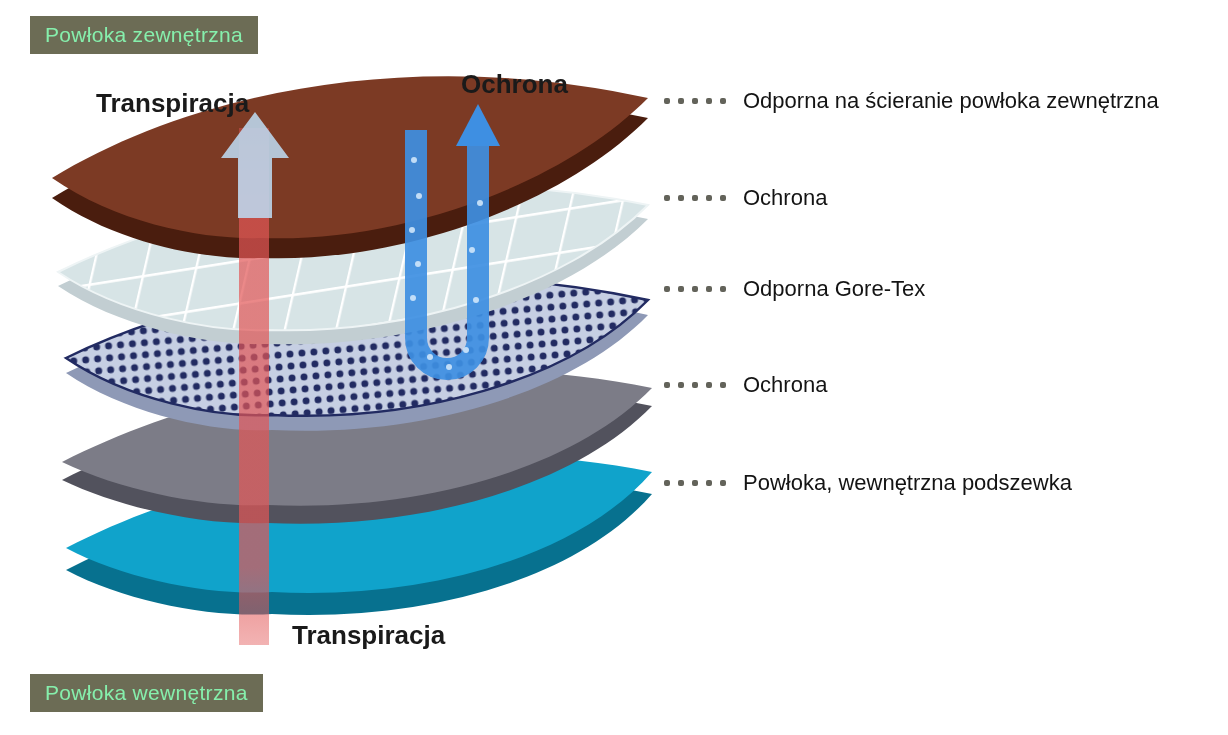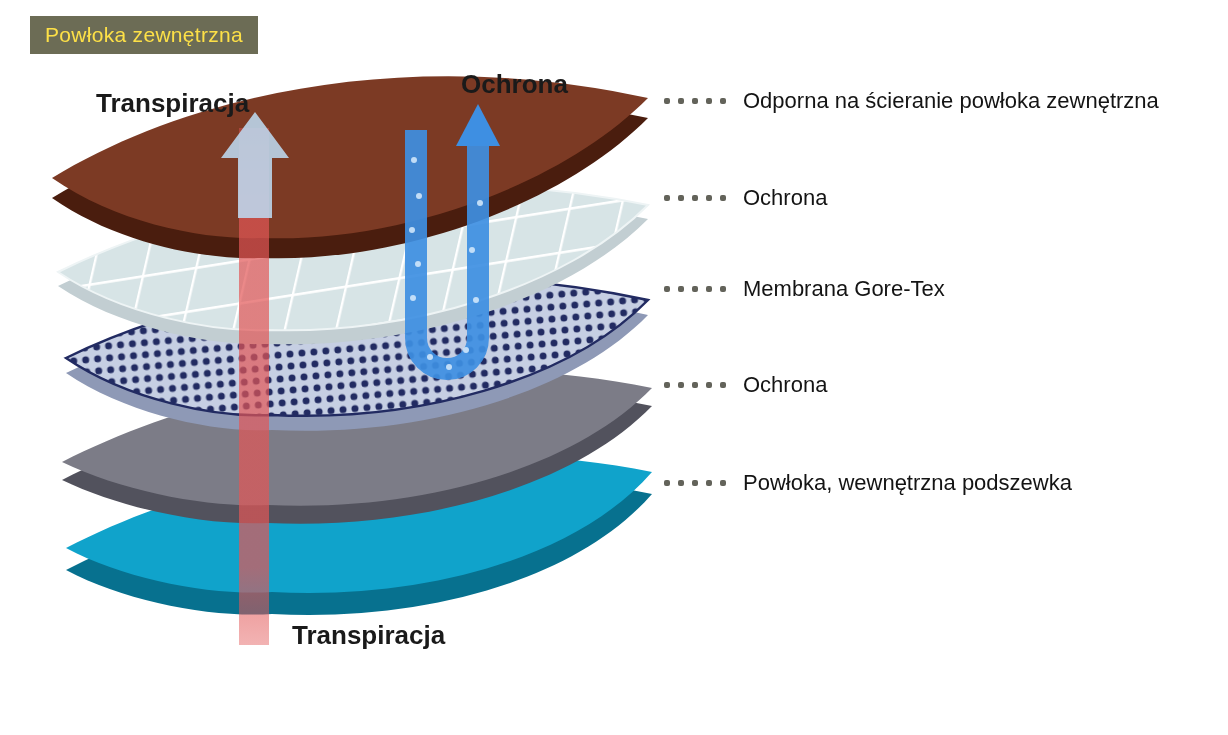--- a/index.html
+++ b/index.html
@@ -1,20 +1,20 @@
 <!DOCTYPE html>
 <html style="--badge-bg: #6c6c55; --dot: #63635a;"><head>
 <meta charset="utf-8">
 <style>
   html,body{margin:0;padding:0;background:#ffffff;}
   .stage{position:relative;width:1228px;height:735px;background:#ffffff;overflow:hidden;
          font-family:"Liberation Sans",sans-serif;}
   svg{position:absolute;left:0;top:0;}
   .diagram-label{position:absolute;font-size:26px;font-weight:600;color:#1a1a1a;white-space:nowrap;}
-  .badge{position:absolute;background:var(--badge-bg,#6c6c55);color:#fde047;font-size:21px;
+  .badge{position:absolute;background:var(--badge-bg,#6c6c55);color:#86efac;font-size:21px;
          font-weight:500;padding:7px 15px;letter-spacing:.3px;white-space:nowrap;}
   .legend-row{position:absolute;left:664px;height:32px;display:flex;align-items:center;}
   .dots{display:flex;gap:8px;margin-right:17px;}
   .dot{width:6px;height:6px;border-radius:2px;background:var(--dot,#63635a);}
   .legend-label{font-size:22px;font-weight:500;color:#141414;white-space:nowrap;}
 </style>
 </head>
 <body>
 
 <div class="stage">
@@ -83,20 +83,21 @@
     </g>
 
     <polygon points="255,112 289,158 272,158 272,218 238,218 238,158 221,158" opacity="0.88" fill="#bdd8ef"></polygon>
   </svg>
 
   <div class="diagram-label" style="left:96px;top:88px;">Transpiracja</div>
   <div class="diagram-label" style="left:461px;top:69px;">Ochrona</div>
   <div class="diagram-label" style="left:292px;top:620px;">Transpiracja</div>
 
   <div class="badge" style="left:30px;top:16px;">Powłoka zewnętrzna</div>
+  <div class="badge" style="left:30px;top:674px;">Powłoka wewnętrzna</div>
 
   <div class="legend-row" style="top:85px;text-align:center;">
     <div class="dots">
       <span class="dot"></span>
         <span class="dot"></span>
         <span class="dot"></span>
         <span class="dot"></span>
         <span class="dot"></span>
     </div>
     <span class="legend-label">Odporna na ścieranie powłoka zewnętrzna</span>
@@ -112,21 +113,21 @@
     <span class="legend-label">Ochrona</span>
   </div>
   <div class="legend-row" style="top:273px;">
     <div class="dots">
       <span class="dot"></span>
         <span class="dot"></span>
         <span class="dot"></span>
         <span class="dot"></span>
         <span class="dot"></span>
     </div>
-    <span class="legend-label">Membrana Gore-Tex</span>
+    <span class="legend-label">Odporna Gore-Tex</span>
   </div>
   <div class="legend-row" style="top:369px;">
     <div class="dots">
       <span class="dot"></span>
         <span class="dot"></span>
         <span class="dot"></span>
         <span class="dot"></span>
         <span class="dot"></span>
     </div>
     <span class="legend-label">Ochrona</span>

